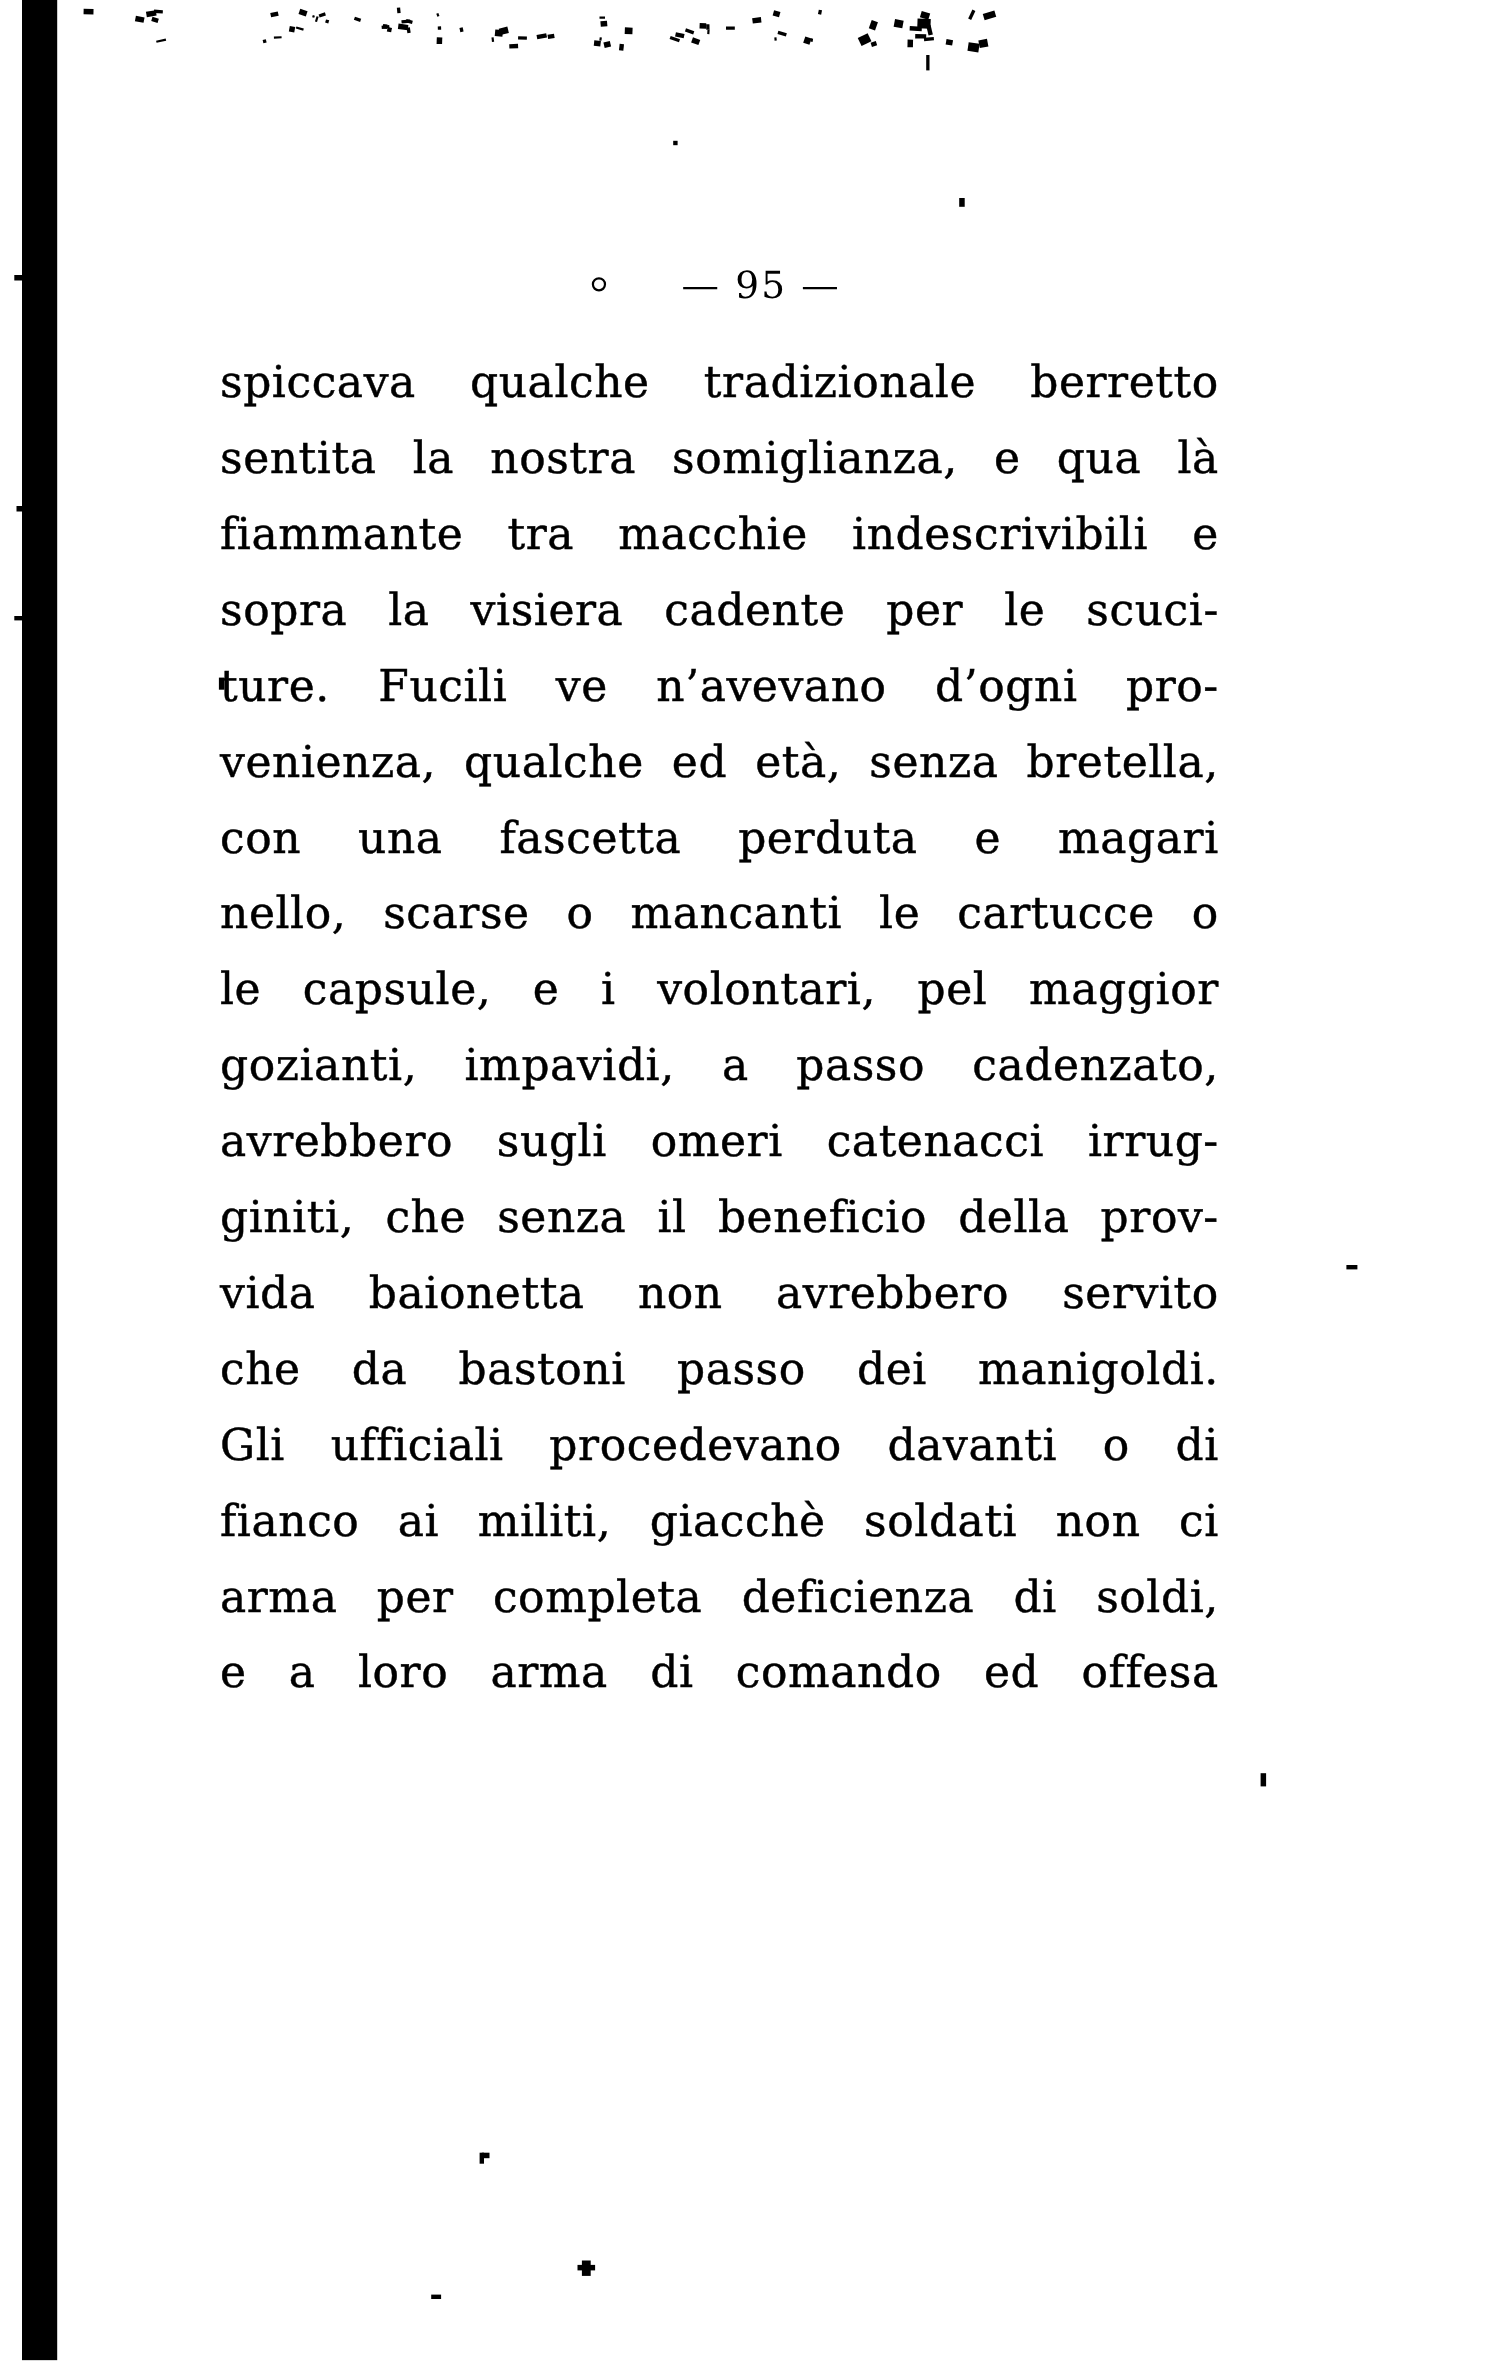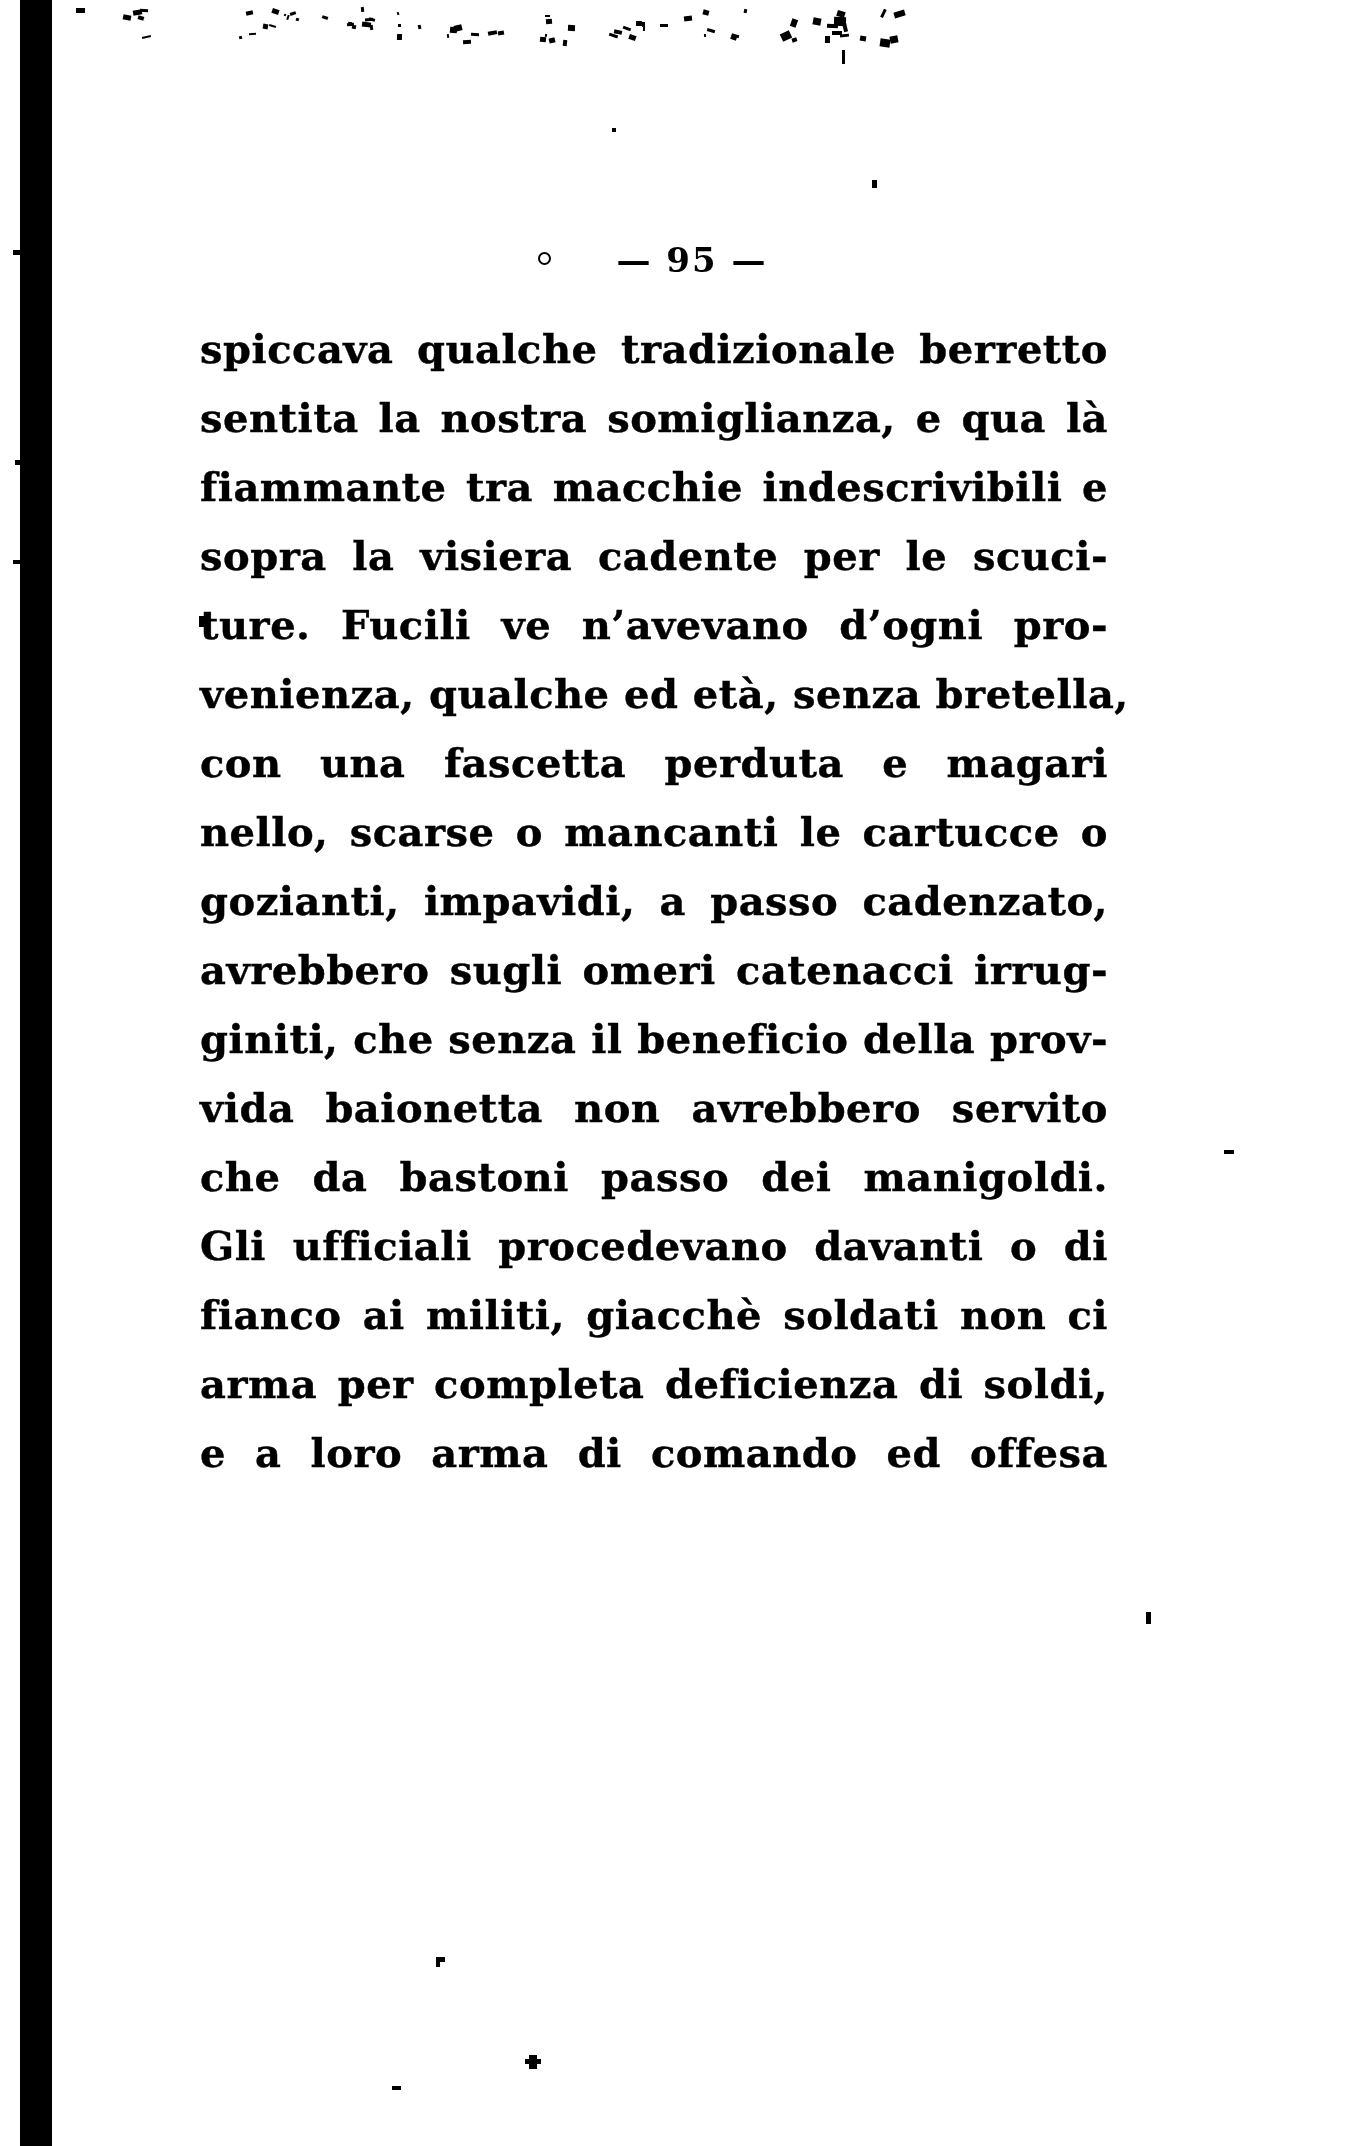--- a/index.html
+++ b/index.html
@@ -3,21 +3,20 @@
 <meta charset="utf-8">
 <style>
   html,body{margin:0;padding:0;background:#ffffff;}
   #page{
     position:relative;
     width:1357px;height:2146px;
     background:#ffffff;
     overflow:hidden;
     font-family:"DejaVu Serif","Liberation Serif",serif;
     color:#000;
-    font-weight:bold;
   }
   
   .gutter{
     position:absolute;
     left:20px;top:0;
     width:32px;height:2146px;
     background:#000;
   }
   .gutter-notch{position:absolute;background:#000;}
   
@@ -150,20 +149,21 @@
 
   <div class="text-block">
       <div class="text-line">spiccava qualche tradizionale berretto</div>
       <div class="text-line">sentita la nostra somiglianza, e qua là</div>
       <div class="text-line">fiammante tra macchie indescrivibili e</div>
       <div class="text-line">sopra la visiera cadente per le scuci-</div>
       <div class="text-line">ture. Fucili ve n’avevano d’ogni pro-</div>
       <div class="text-line">venienza, qualche ed età, senza bretella,</div>
       <div class="text-line">con una fascetta perduta e magari</div>
       <div class="text-line">nello, scarse o mancanti le cartucce o</div>
+      <div class="text-line">le capsule, e i volontari, pel maggior</div>
       <div class="text-line">gozianti, impavidi, a passo cadenzato,</div>
       <div class="text-line">avrebbero sugli omeri catenacci irrug-</div>
       <div class="text-line">giniti, che senza il beneficio della prov-</div>
       <div class="text-line">vida baionetta non avrebbero servito</div>
       <div class="text-line">che da bastoni passo dei manigoldi.</div>
       <div class="text-line">Gli ufficiali procedevano davanti o di</div>
       <div class="text-line">fianco ai militi, giacchè soldati non ci</div>
       <div class="text-line">arma per completa deficienza di soldi,</div>
       <div class="text-line">e a loro arma di comando ed offesa</div>
     </div>

